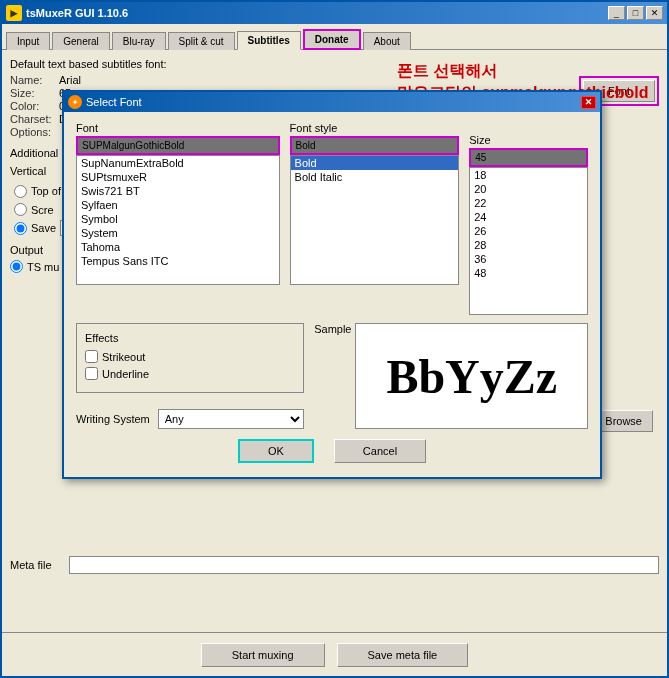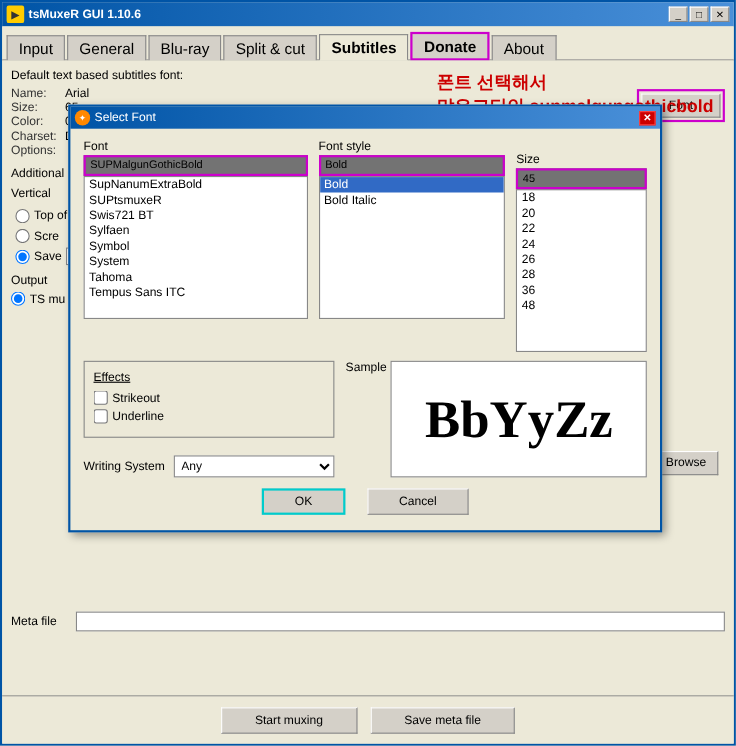--- a/index.html
+++ b/index.html
@@ -77,21 +77,21 @@
       padding: 4px 4px 0 4px;
       border-bottom: 1px solid #888;
       flex-shrink: 0;
     }
     .tab {
       padding: 3px 10px;
       background: #d4d0c8;
       border: 1px solid #888;
       border-bottom: none;
       cursor: pointer;
-      font-size: 14px;
+      font-size: 10px;
       margin-right: 2px;
       position: relative;
       bottom: -1px;
     }
     .tab.active {
       background: #ece9d8;
       border-color: #888;
       border-bottom: 1px solid #ece9d8;
       z-index: 1;
       font-weight: bold;
@@ -359,21 +359,20 @@
     }
     .effects-box {
       flex: 1;
       border: 1px solid #888;
       padding: 8px;
       background: #ece9d8;
     }
     .effects-title {
       font-size: 11px;
       margin-bottom: 6px;
-      text-decoration: underline;
     }
     .effect-item {
       display: flex;
       align-items: center;
       gap: 4px;
       margin-bottom: 4px;
       font-size: 11px;
     }
     .sample-box {
       flex: 1.3;

